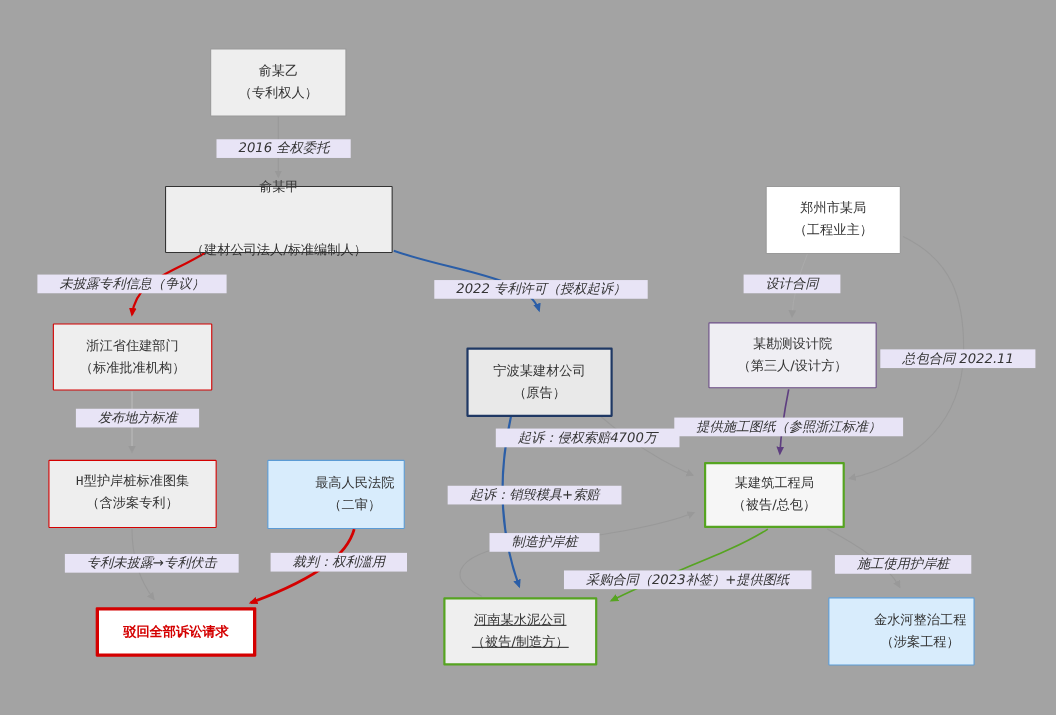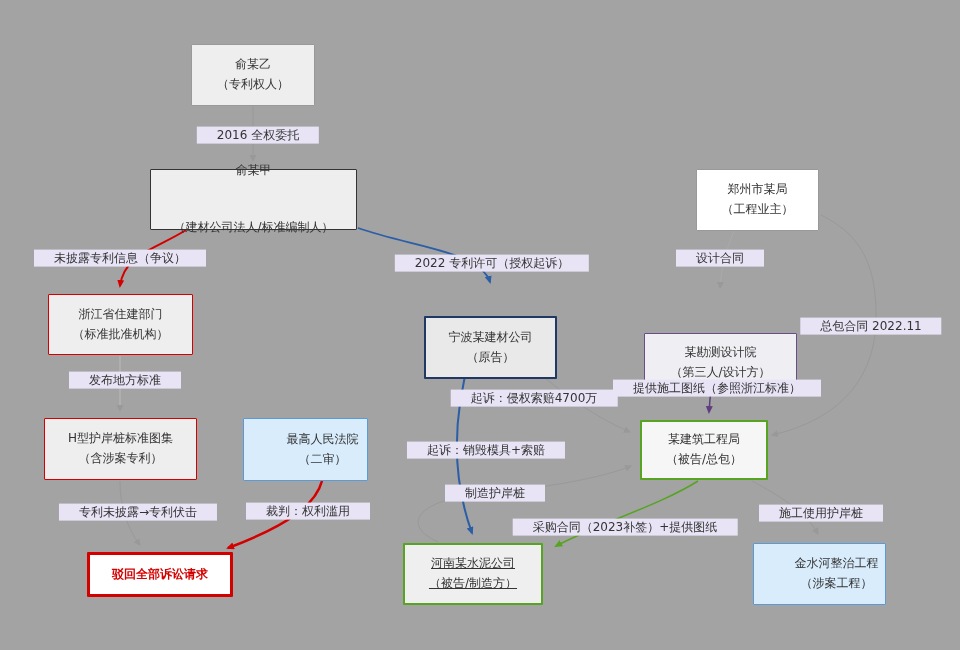--- a/index.html
+++ b/index.html
@@ -18,21 +18,21 @@
   .n-white{background:#ffffff;}
   .n-red{border:1.5px solid #d40000;}
   .n-red-thick{background:#ffffff;border:3px solid #d40000;color:#d40000;font-weight:bold;}
   .n-lightblue{background:#d8ecfc;border:1.5px solid #5b9bd5;padding-left:34px;}
   .n-navy{background:#e9e9e9;border:2px solid #1f3864;margin-top:24px;}
   .n-purple{background:#efeef3;border:1.5px solid #6b4c86;}
   .n-green-thick{background:#f6f6f6;border:2.5px solid #56a421;}
   .n-green{background:#efefef;border:2px solid #56a421;text-decoration:underline;}
   .elabel{
     position:absolute;transform:translate(-50%,-50%);white-space:nowrap;
-    background:#e8e4f6;color:#333333;padding:0 20px;line-height:1.4;
+    background:#e8e4f6;color:#333333;padding:0 20px;line-height:1.4;font-style:italic;
   }
 </style>
 </head>
 <body>
 
 <div id="canvas">
 
   <svg id="edges" viewBox="0 0 960 650">
     <defs>
       <marker id="arr-gray" markerWidth="8" markerHeight="8" refX="6" refY="3.5" orient="auto" markerUnits="userSpaceOnUse">
@@ -76,21 +76,21 @@
   <div class="node n-darkborder" style="left:150px;top:169px;width:207px;height:61px;gap:37px;">
     <span class="l1">俞某甲</span>
     <span class="l2">（建材公司法人/标准编制人）</span>
   </div>
 
   <div class="node n-red" style="left:48px;top:294px;width:145px;height:61px;">
     <span class="l1">浙江省住建部门</span>
     <span class="l2">（标准批准机构）</span>
   </div>
 
-  <div class="node n-red" style="left:44px;top:418px;width:153px;height:62px;">
+  <div class="node n-red" style="left:44px;top:418px;width:153px;height:62px;font-family:Liberation Mono, monospace;">
     <span class="l1">H型护岸桩标准图集</span>
     <span class="l2">（含涉案专利）</span>
   </div>
 
   <div class="node n-lightblue" style="left:243px;top:418px;width:125px;height:63px;">
     <span class="l1">最高人民法院</span>
     <span class="l2">（二审）</span>
   </div>
 
   <div class="node n-red-thick" style="left:87px;top:552px;width:146px;height:45px;">
@@ -100,21 +100,21 @@
   <div class="node n-navy" style="left:424px;top:292px;width:133px;height:63px;">
     <span class="l1">宁波某建材公司</span>
     <span class="l2">（原告）</span>
   </div>
 
   <div class="node n-white" style="left:696px;top:169px;width:123px;height:62px;">
     <span class="l1">郑州市某局</span>
     <span class="l2">（工程业主）</span>
   </div>
 
-  <div class="node n-purple" style="left:644px;top:293px;width:153px;height:60px;margin-top:40px;">
+  <div class="node n-purple" style="left:644px;top:293px;width:153px;height:60px;">
     <span class="l1">某勘测设计院</span>
     <span class="l2">（第三人/设计方）</span>
   </div>
 
   <div class="node n-green-thick" style="left:640px;top:420px;width:128px;height:60px;">
     <span class="l1">某建筑工程局</span>
     <span class="l2">（被告/总包）</span>
   </div>
 
   <div class="node n-green" style="left:403px;top:543px;width:140px;height:62px;">

